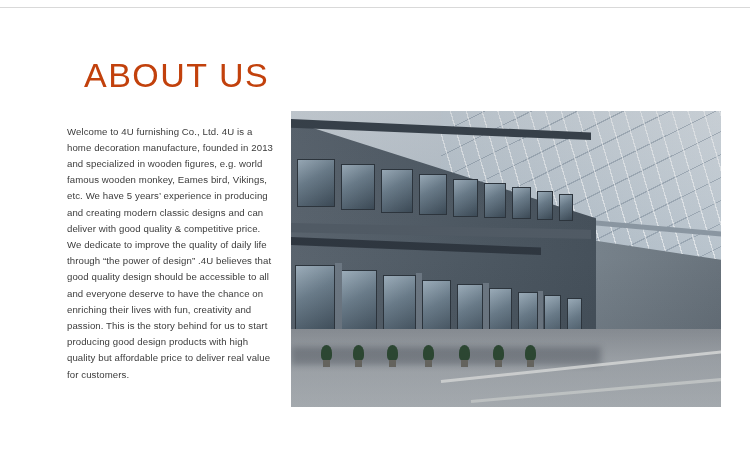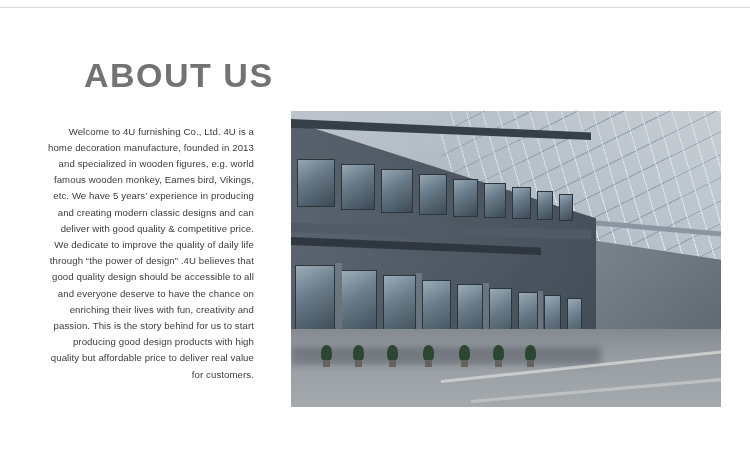--- a/index.html
+++ b/index.html
@@ -27,34 +27,34 @@
     width: 750px;
     height: 1px;
     background: #d9d9d9;
   }
   .heading {
     position: absolute;
     top: 56px;
     left: 84px;
     font-size: 34px;
     letter-spacing: 1.5px;
-    font-weight: bold;
-    color: #737373;
+    font-weight: normal;
+    color: #c2410c;
     margin: 0;
     font-family: "Liberation Sans", sans-serif;
   }
   .body-text {
     position: absolute;
     top: 114px;
-    left: 44px;
+    left: 67px;
     width: 210px;
     font-size: 9.6px;
     line-height: 16.2px;
     color: #3b3b3b;
-    text-align: right;
+    text-align: left;
     letter-spacing: 0.1px;
   }
   .photo-frame {
     position: absolute;
     top: 111px;
     left: 291px;
     width: 430px;
     height: 296px;
     overflow: hidden;
     background: #6b7886;

